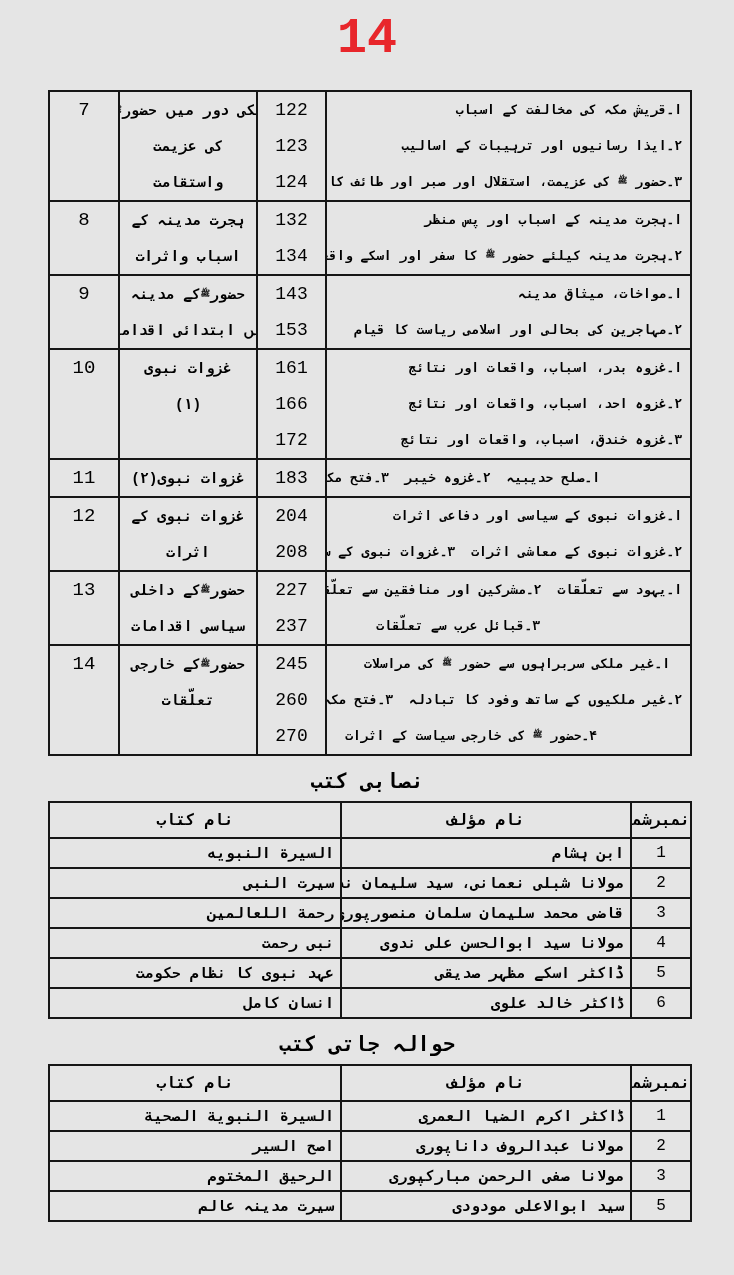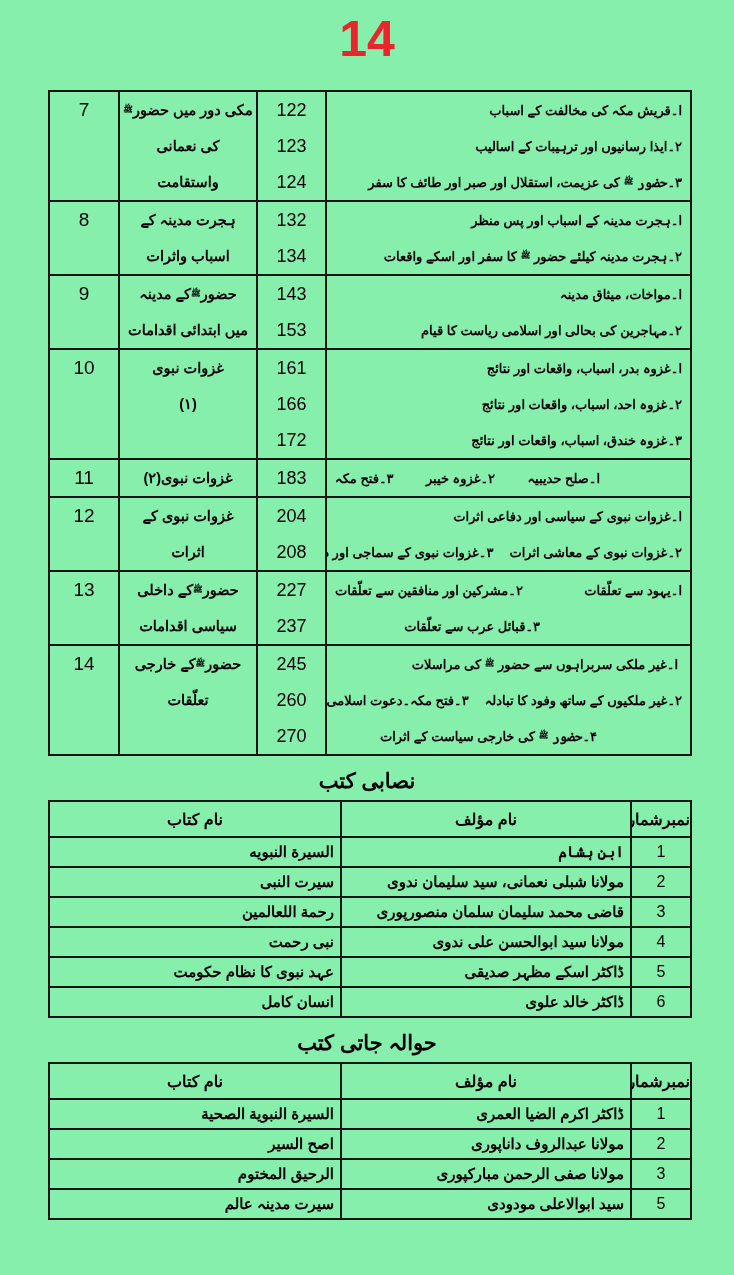--- a/index.html
+++ b/index.html
@@ -1,19 +1,19 @@
 <!DOCTYPE html>
 <html><head>
 <meta charset="utf-8">
 <style>
   * { margin:0; padding:0; box-sizing:border-box; }
   body { background:#ffffff; }
   .page {
-    width:734px; height:1275px; background:#86efac; overflow:hidden;
-    font-family:Liberation Sans, sans-serif; color:#000;
+    width:734px; height:1275px; background:#e5e5e5; overflow:hidden;
+    font-family:Liberation Mono, monospace; color:#000;
   }
   .page-number {
     margin-top:12px; text-align:center;
     font-size:50px; line-height:1.08; font-weight:bold;
   }
   table { border-collapse:collapse; table-layout:fixed; }
   .toc { width:642px; margin:24px 0 0 48px; }
   .toc td { border:2px solid #161616; vertical-align:top; padding:0; }
   .uline { height:36px; display:flex; align-items:center; justify-content:center;
            font-size:19px; }
@@ -54,21 +54,21 @@
         <col style="width:69px">
         <col style="width:365px">
     </colgroup>
     <tbody id="toc-body">
         <tr>
     <td>
             <div class="uline">7</div>
           </td>
     <td>
             <div class="tline">مکی دور میں حضور <span class="saw">ﷺ</span></div>
-            <div class="tline">کی نعمانی</div>
+            <div class="tline">کی عزیمت</div>
             <div class="tline">واستقامت</div>
           </td>
     <td>
             <div class="pline">122</div>
             <div class="pline">123</div>
             <div class="pline">124</div>
           </td>
     <td>
             <div class="cline">
               <span class="seg">ا۔قریش مکہ کی مخالفت کے اسباب</span>
@@ -217,21 +217,21 @@
     <td>
             <div class="tline">حضور <span class="saw">ﷺ</span> کے خارجی</div>
             <div class="tline">تعلّقات</div>
           </td>
     <td>
             <div class="pline">245</div>
             <div class="pline">260</div>
             <div class="pline">270</div>
           </td>
     <td>
-            <div class="cline" style="padding-right:12px">
+            <div class="cline" style="padding-right:20px">
               <span class="seg">ا۔غیر ملکی سربراہوں سے حضور <span class="saw">ﷺ</span> کی مراسلات</span>
             </div>
             <div class="cline multi">
               <span class="seg">۲۔غیر ملکیوں کے ساتھ وفود کا تبادلہ</span>
               <span class="seg">۳۔فتح مکہ۔دعوت اسلامی کا فروغ</span>
             </div>
             <div class="cline" style="padding-right:93px">
               <span class="seg">۴۔حضور <span class="saw">ﷺ</span> کی خارجی سیاست کے اثرات</span>
             </div>
           </td>

